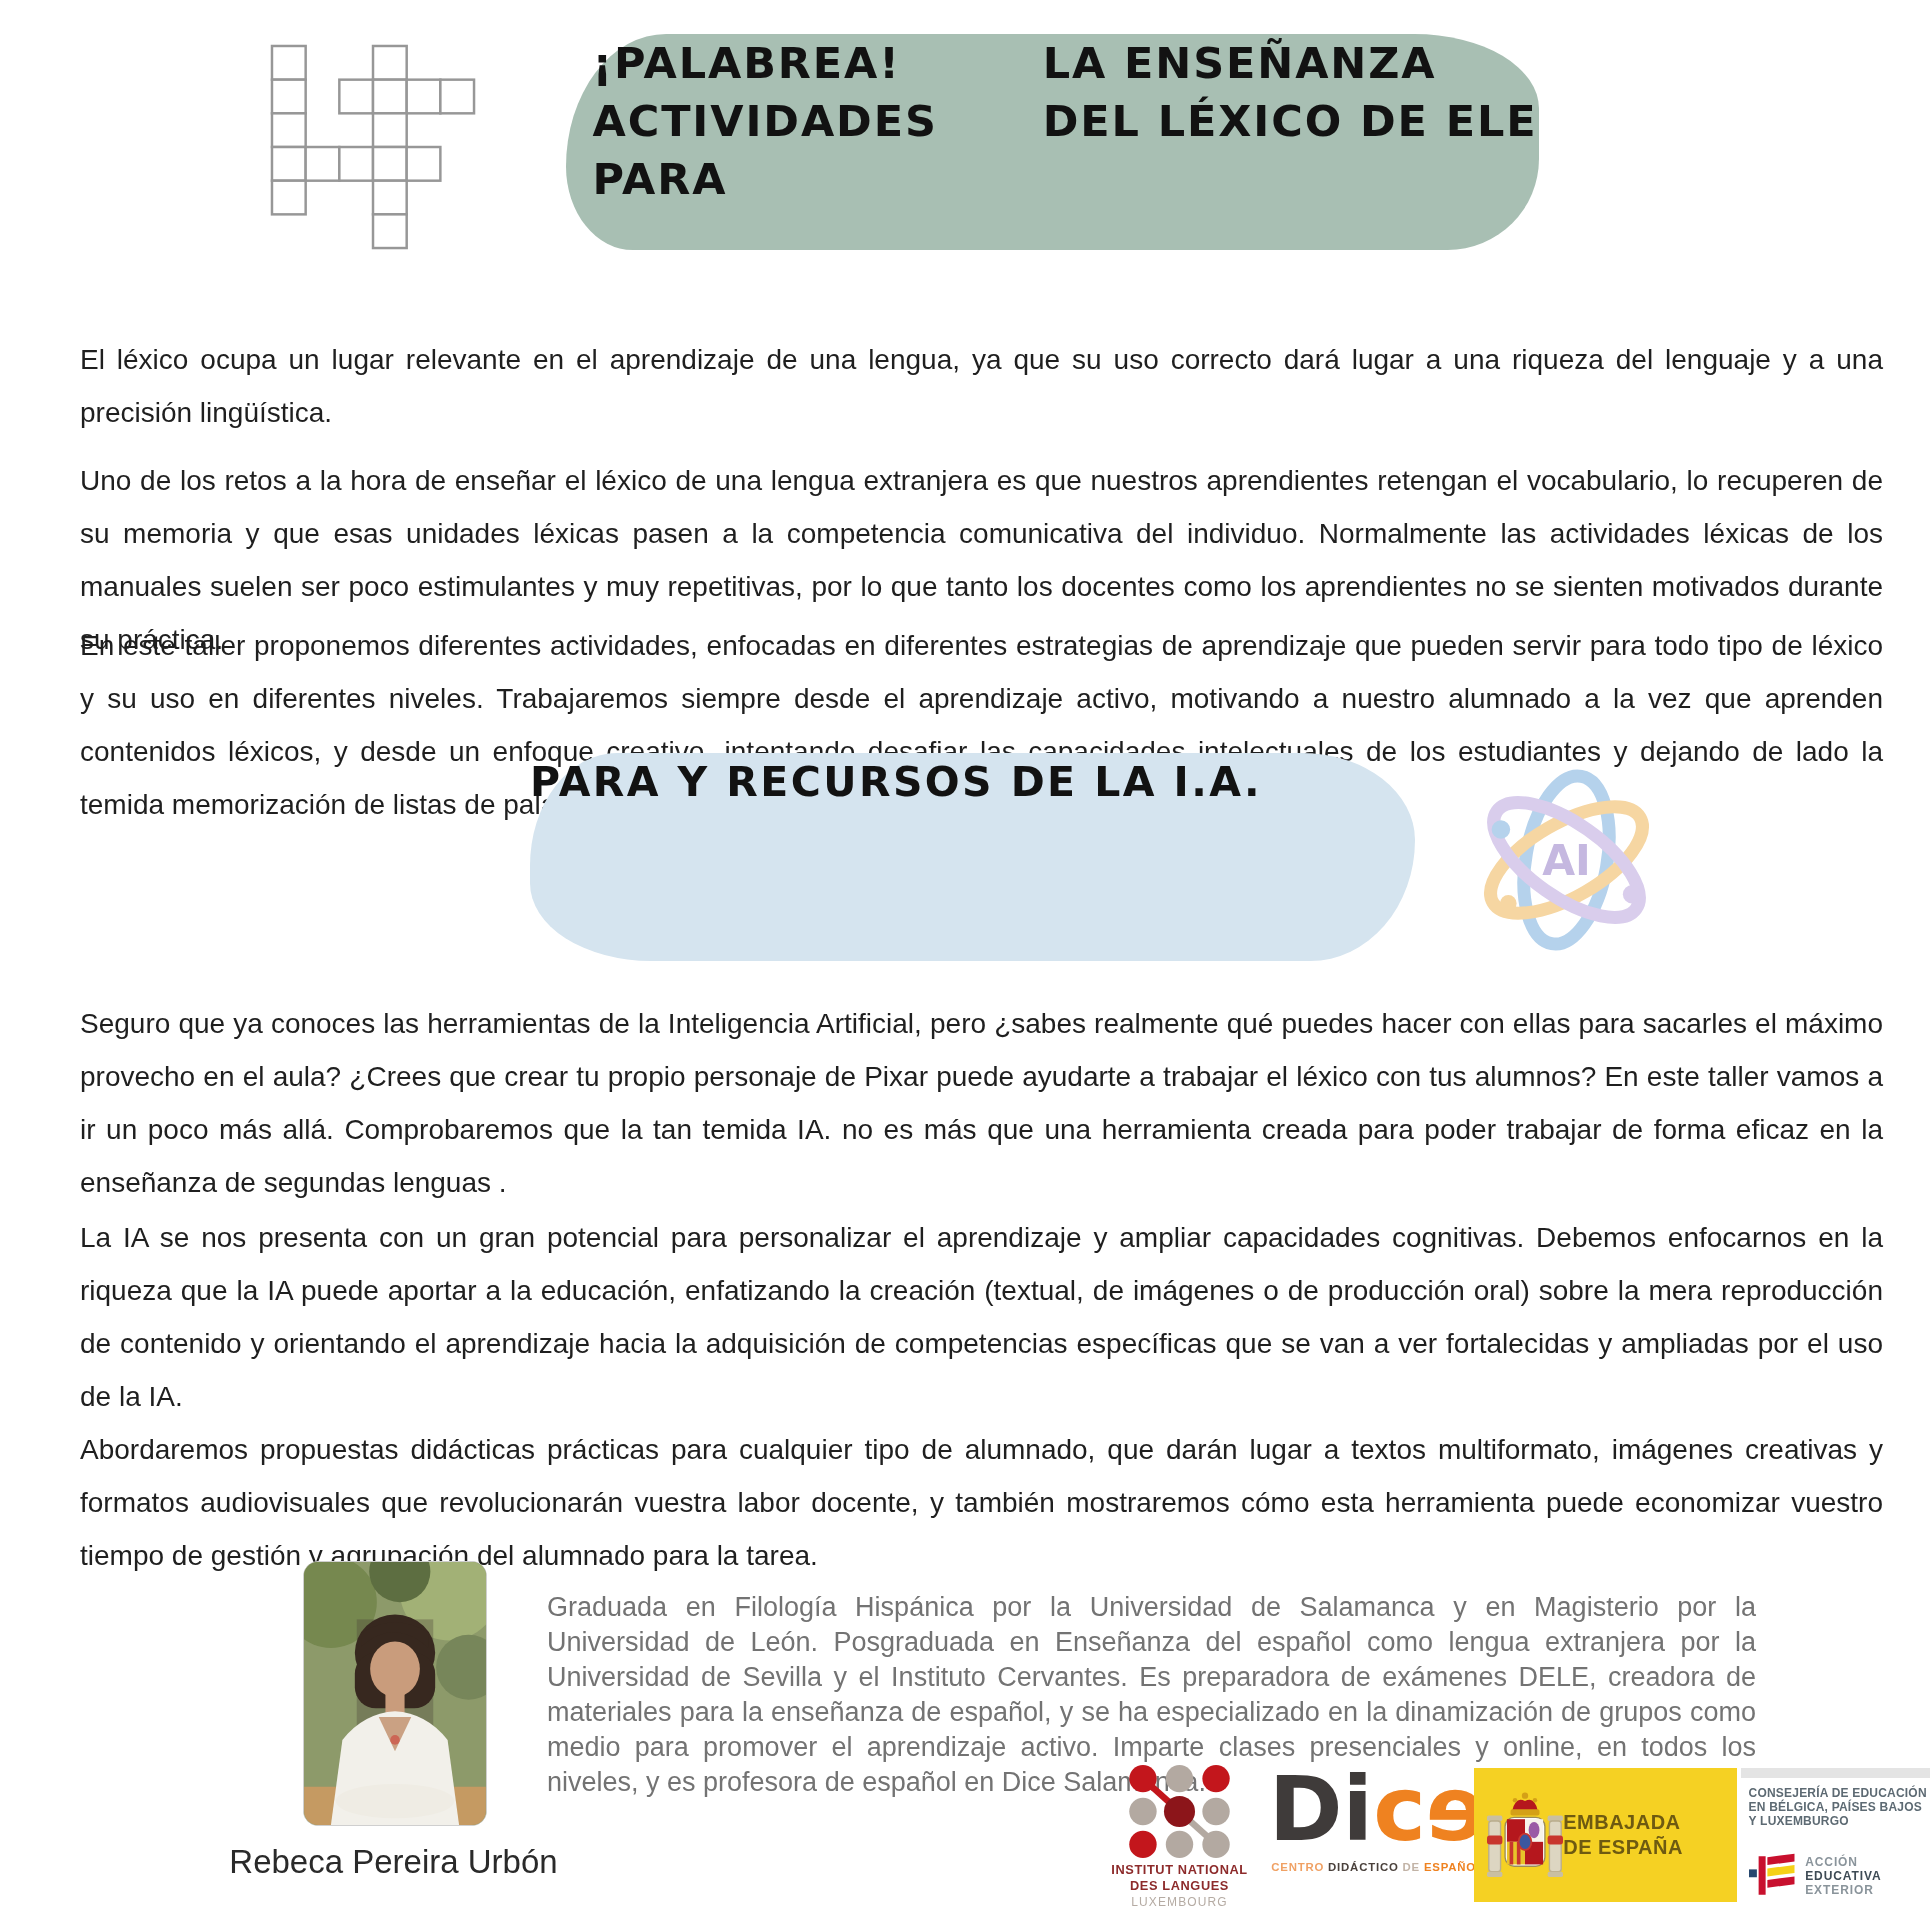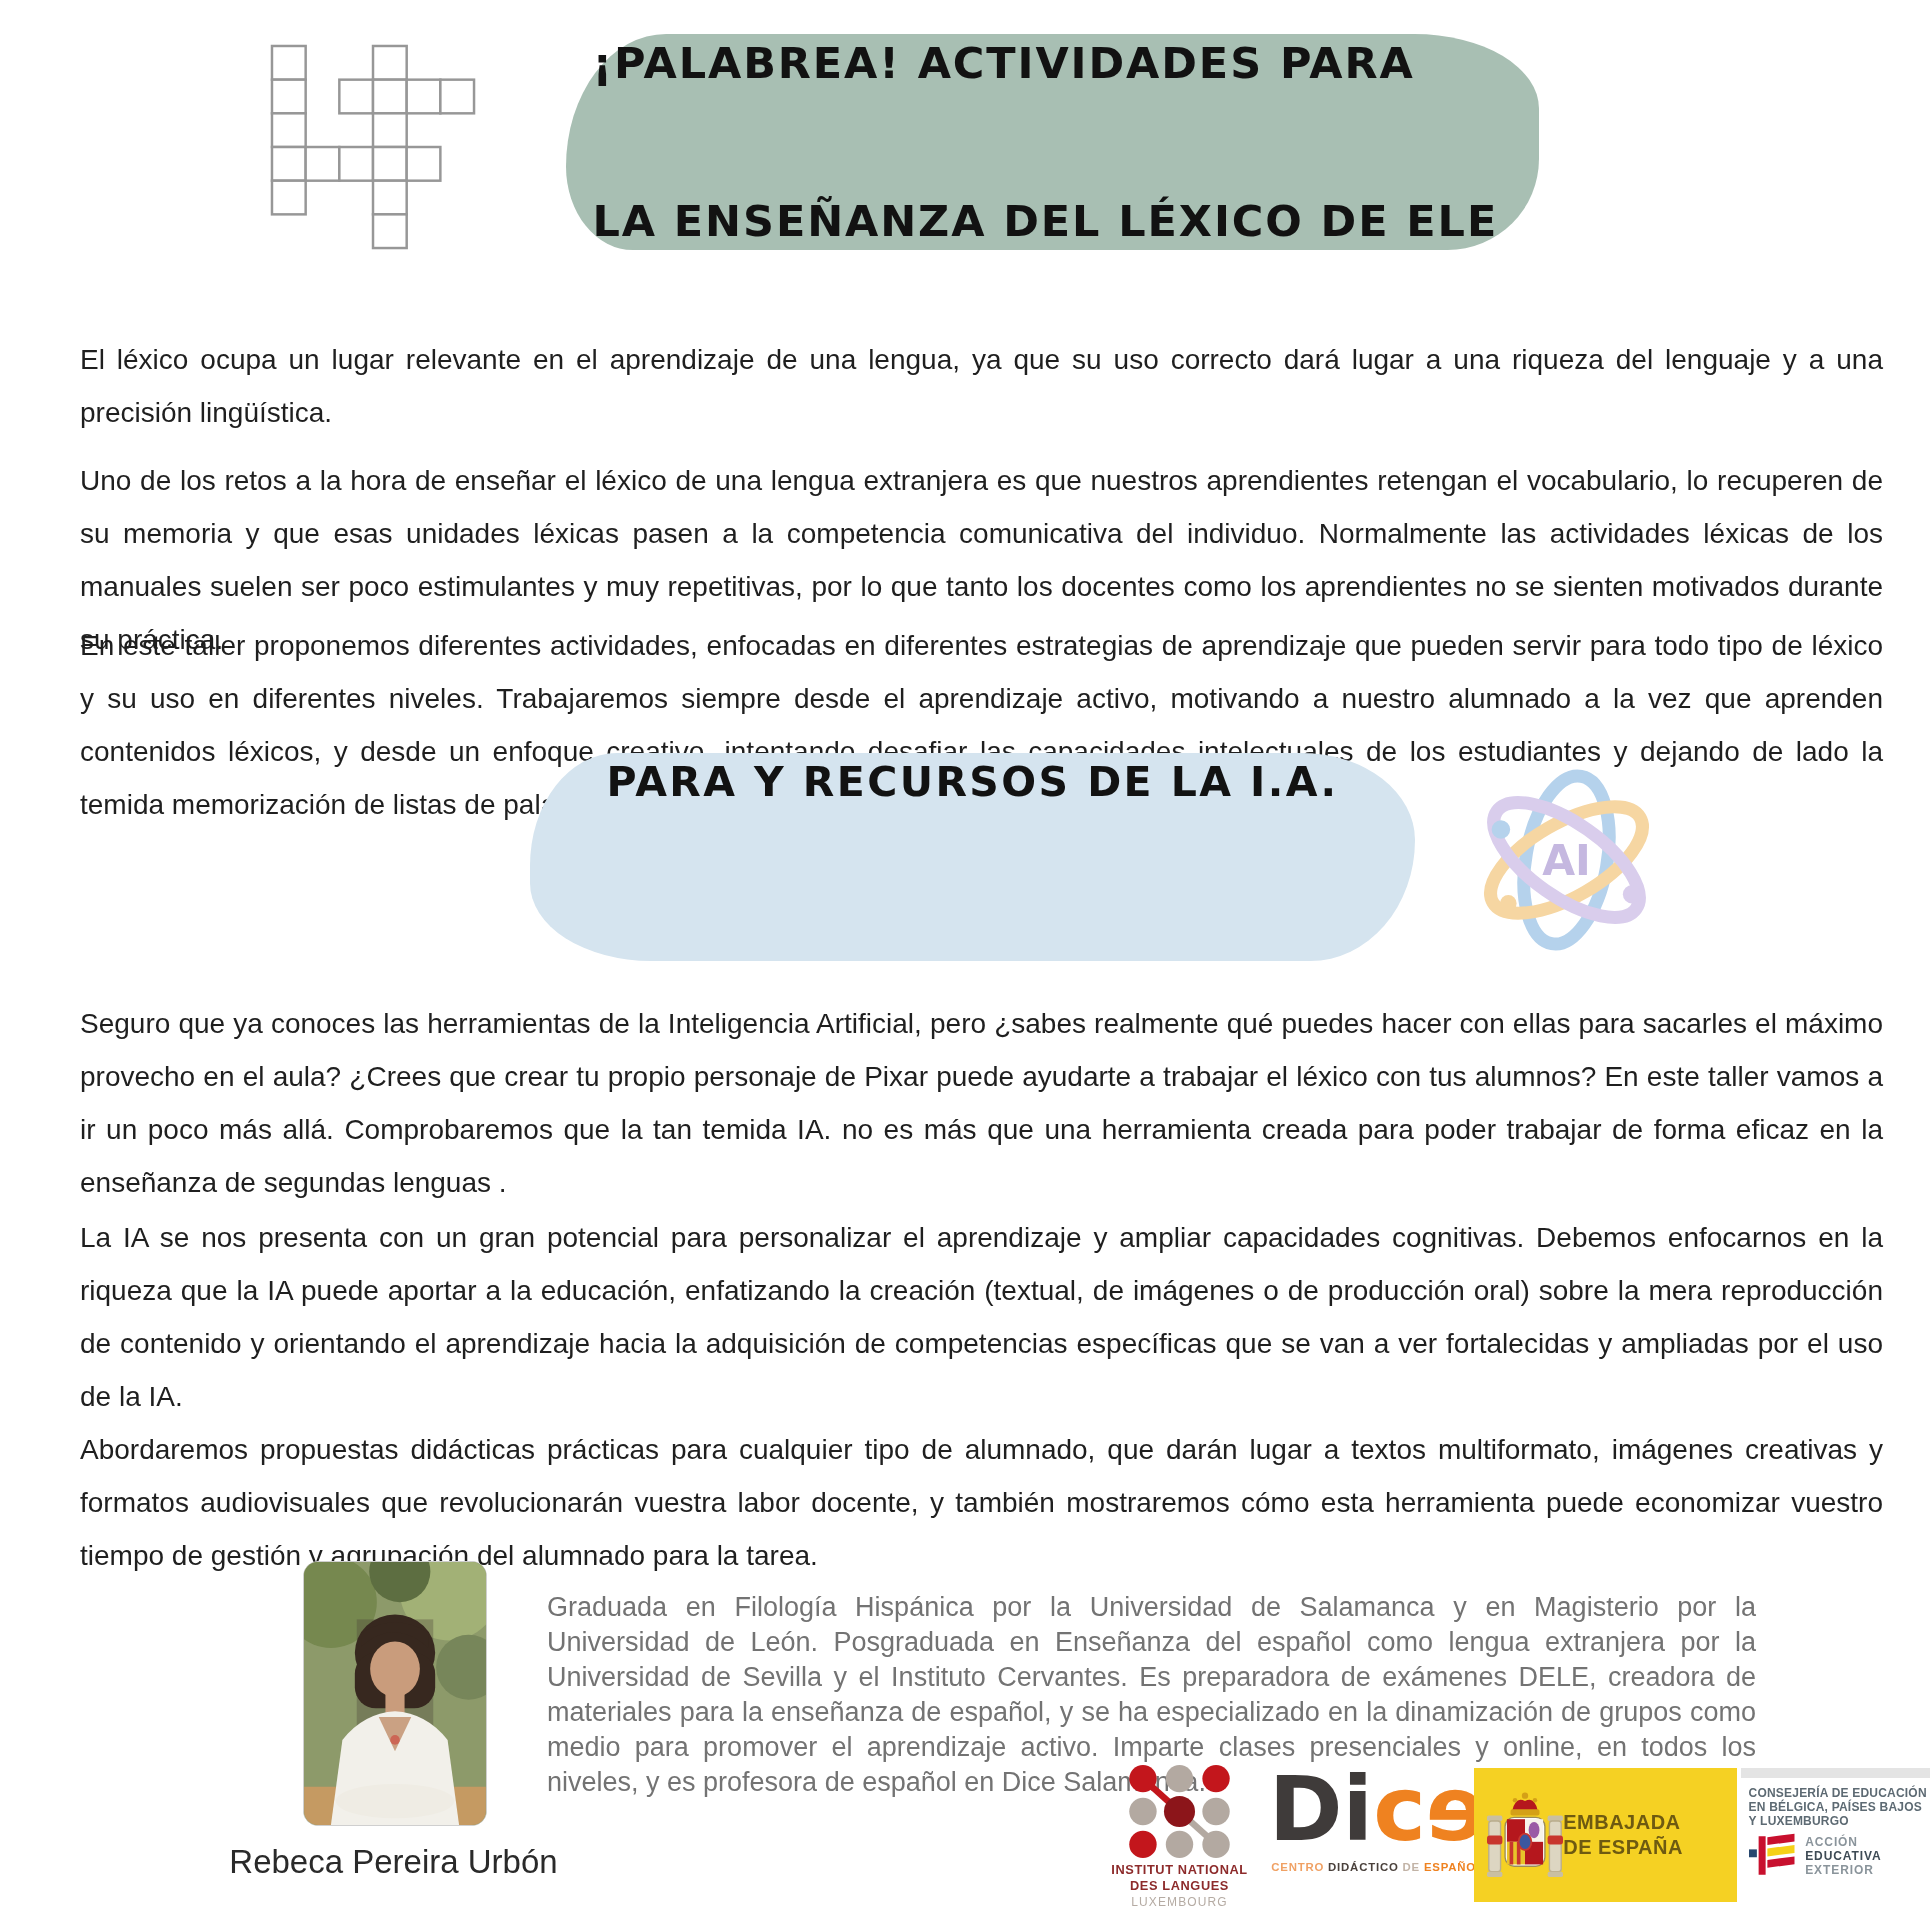--- a/index.html
+++ b/index.html
@@ -1,20 +1,20 @@
 <!DOCTYPE html>
 <html style="font-size:15px"><head>
 <meta charset="utf-8">
 <style>
   html,body{margin:0;padding:0;background:#ffffff;}
   #page{position:relative;width:1931px;height:1931px;background:#ffffff;overflow:hidden;
         font-family:"Liberation Sans",sans-serif;color:#1e1e1e;}
   .para{position:absolute;left:80px;width:1803px;font-size:28px;line-height:53px;
         text-align:justify;color:#1f1f1f;}
-  .badge{position:absolute;display:flex;flex-direction:column;justify-content:space-between;}
+  .badge{position:absolute;display:flex;flex-direction:row;justify-content:flex-start;}
   .badge-line{font-family:"DejaVu Sans",sans-serif;font-weight:800;color:#121212;
         letter-spacing:1.9px;}
   #badge-green{left:566px;top:34px;width:946px;height:216px;
         border-radius:114px 142px 104px 76px / 151px 85px 104px 95px;padding-left:26.5px;}
   #badge-green .badge-line{font-size:43px;line-height:58px;}
   #badge-blue{left:530px;top:753px;width:885px;height:208px;text-align:center;
         border-radius:95px 123px 114px 132px / 123px 95px 132px 85px;}
   #badge-blue .badge-line{font-size:41px;line-height:59px;letter-spacing:2.4px;}
   #crossword{position:absolute;left:268px;top:44px;}
   #ai-icon{position:absolute;left:1465px;top:763px;}
@@ -39,21 +39,21 @@
   .tag-de{color:#c2b3a6;}
   .tag-espanol{color:#ef8220;}
   #logo-embassy{left:1474px;top:1768px;width:263px;height:134px;display:flex;
         align-items:center;padding-left:13.2px;box-sizing:border-box;}
   .embassy-text{font-size:20px;font-weight:bold;color:#6e5a11;line-height:24.6px;
         letter-spacing:0.5px;margin-left:0;}
   #logo-consejeria{left:1741px;top:1768px;width:189px;height:134px;background:#ffffff;}
   .cons-topbar{height:9.5px;background:#e4e4e4;margin-bottom:8.5px;}
   .cons-line{font-size:12px;font-weight:bold;color:#5d6a73;line-height:14px;
         padding-left:7.6px;letter-spacing:0.2px;}
-  .cons-flag-row{display:flex;align-items:center;margin-top:3px;padding-left:7.6px;}
+  .cons-flag-row{display:flex;align-items:center;margin-top:23px;padding-left:7.6px;}
   .aee-text{font-size:12px;line-height:14px;letter-spacing:0.9px;margin-left:7.6px;font-weight:bold;}
   .aee-gray{color:#8a949b;}
   .aee-dark{color:#3e4b55;}
 </style>
 </head>
 <body>
 
 <div id="page">
 
   <svg id="crossword" viewBox="0 0 210 210" width="212" height="208">

